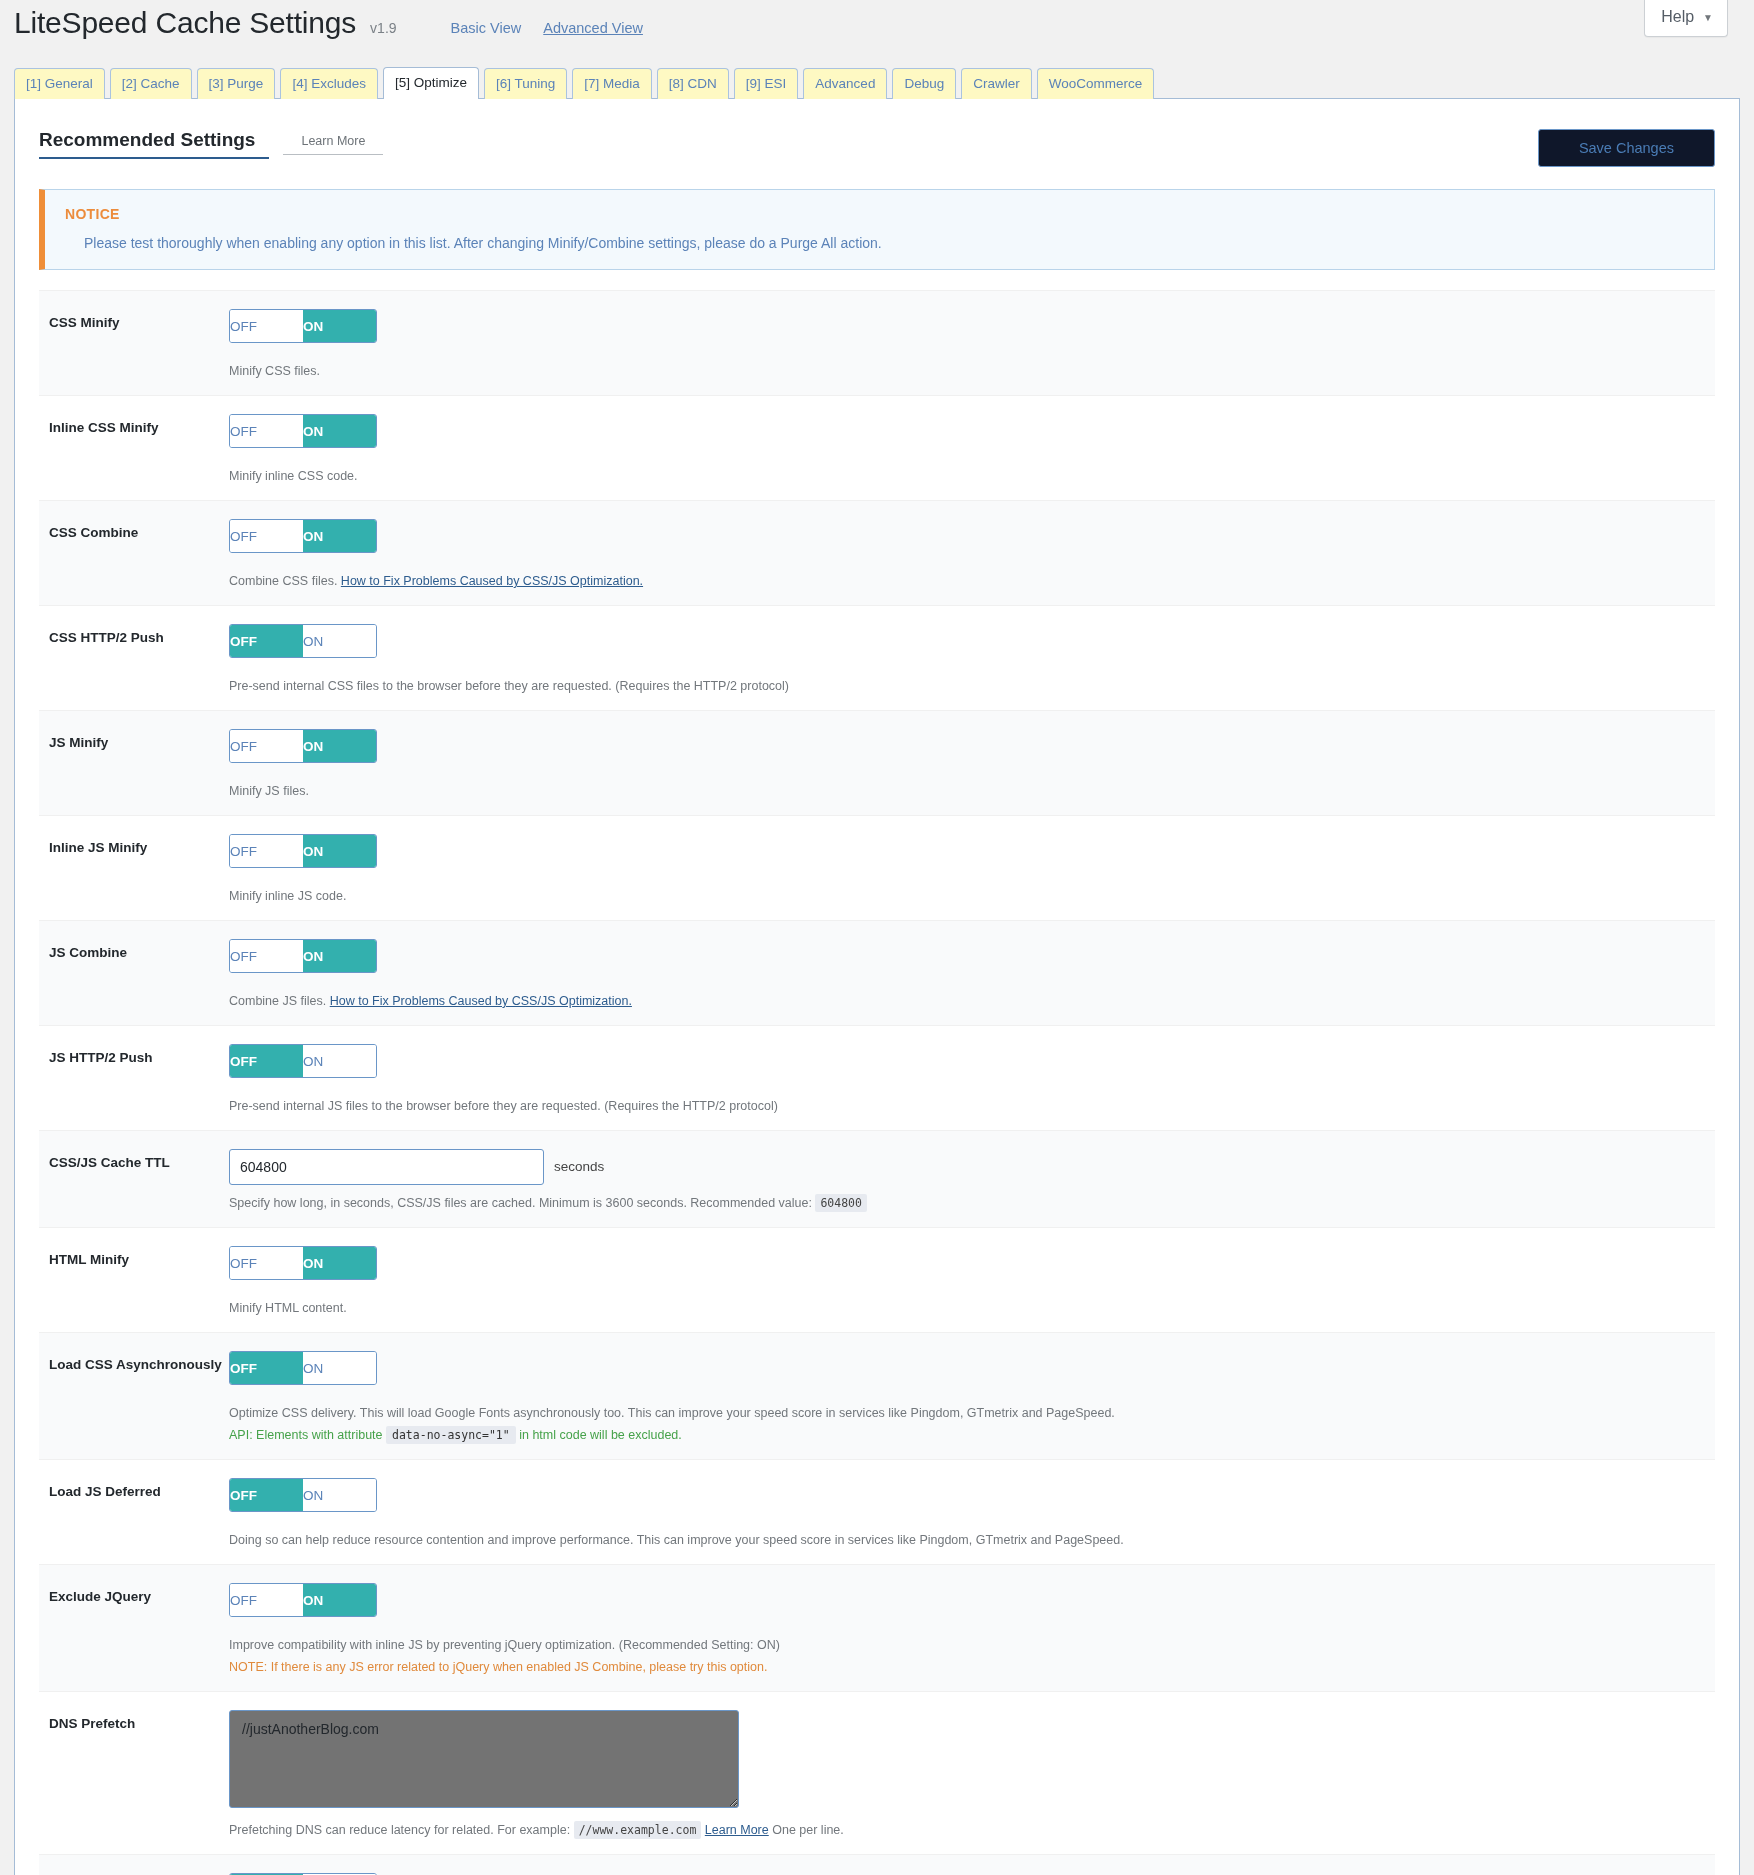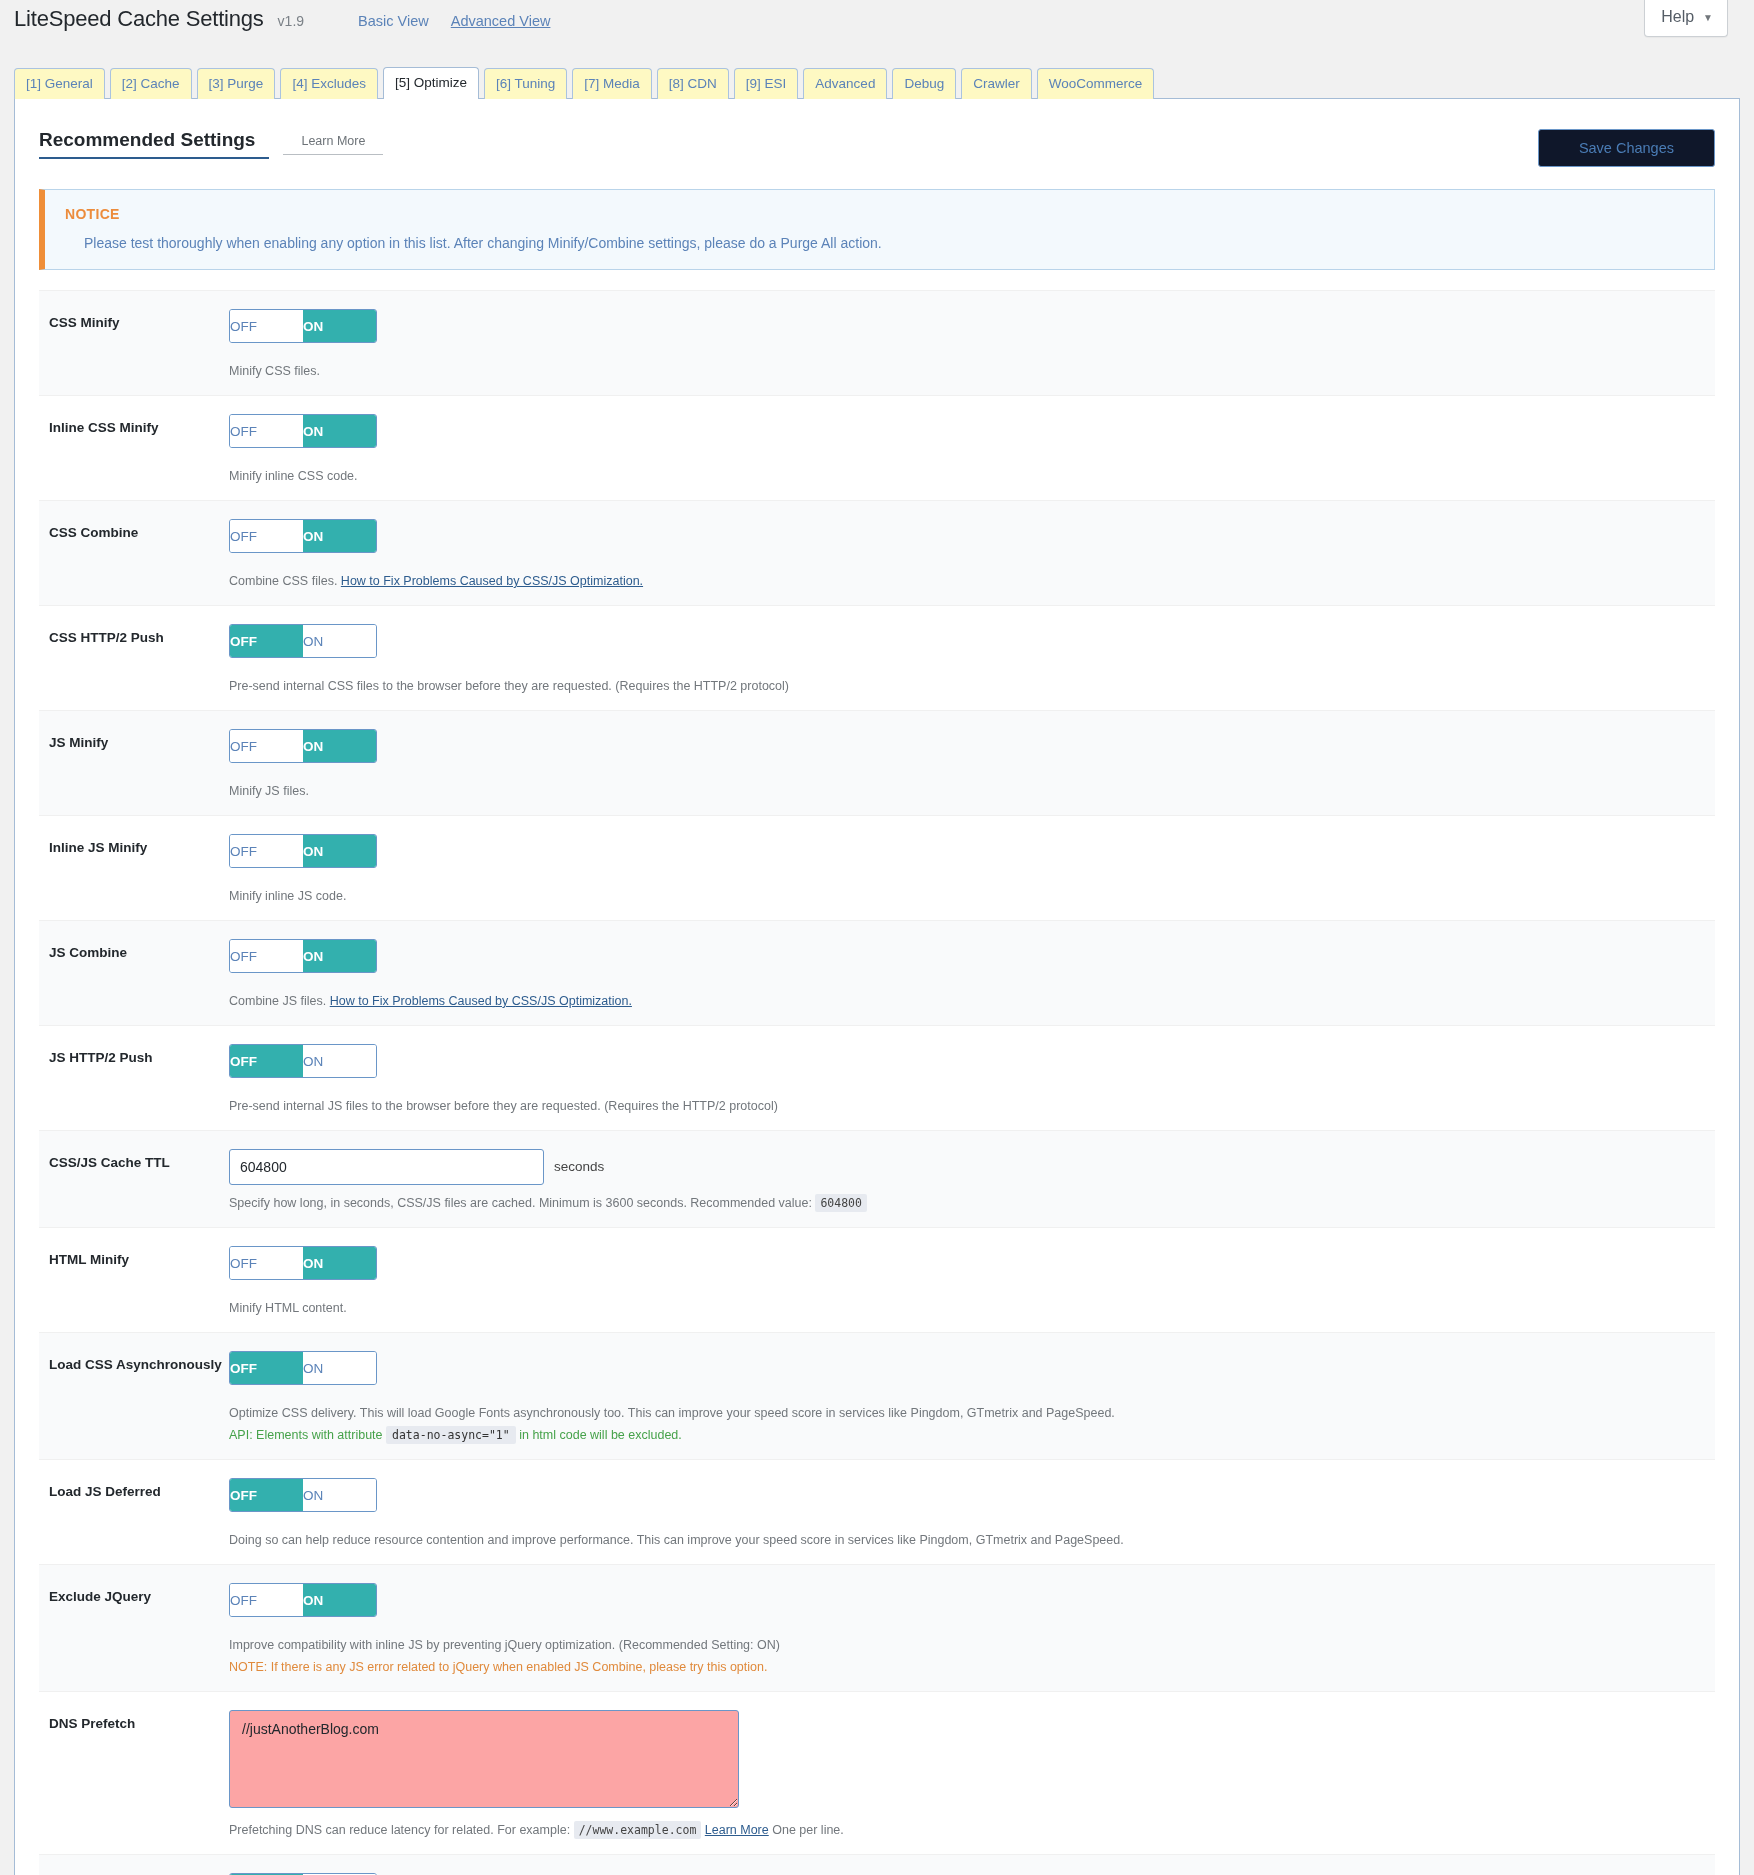--- a/index.html
+++ b/index.html
@@ -22,21 +22,21 @@
     box-shadow: 0 1px 1px rgba(0,0,0,.04);
     display: flex; align-items: center; gap: 9px;
   }
   .help-btn .caret { font-size: 10px; color: #72777c; }
 
   .title-wrap {
     display: flex; align-items: baseline; gap: 14px;
     padding: 6px 0 0 14px;
   }
   h1.page-title {
-    margin: 0; font-size: 22px; font-weight: 400;
+    margin: 0; font-size: 30px; font-weight: 400;
     color: #23282d; letter-spacing: -.2px;
   }
   .version { font-size: 14px; color: #7b8187; }
   .view-links { display: flex; gap: 22px; margin-left: 40px; }
   .view-link { font-size: 14.5px; color: #5b83b8; text-decoration: none; }
   .view-link.active { text-decoration: underline; }
 
   
   .tabs {
     display: flex; align-items: flex-end; gap: 5px;
@@ -164,21 +164,21 @@
   }
   .unit { font-size: 13.5px; color: #444; margin-left: 10px; }
   .inline-field { display: flex; align-items: center; }
 
   textarea.area {
     border: 1px solid #6a96c8; border-radius: 3px;
     width: 510px; height: 98px;
     padding: 10px 12px;
     font-size: 14px; color: #23282d;
     font-family: "Liberation Sans", sans-serif;
-    resize: vertical; background: #fca5a5;
+    resize: vertical; background: #737373;
   }
 </style>
 </head>
 <body>
 
 <div class="topbar">
   <div class="help-btn">
     <span>Help</span>
     <span class="caret">▼</span>
   </div>

